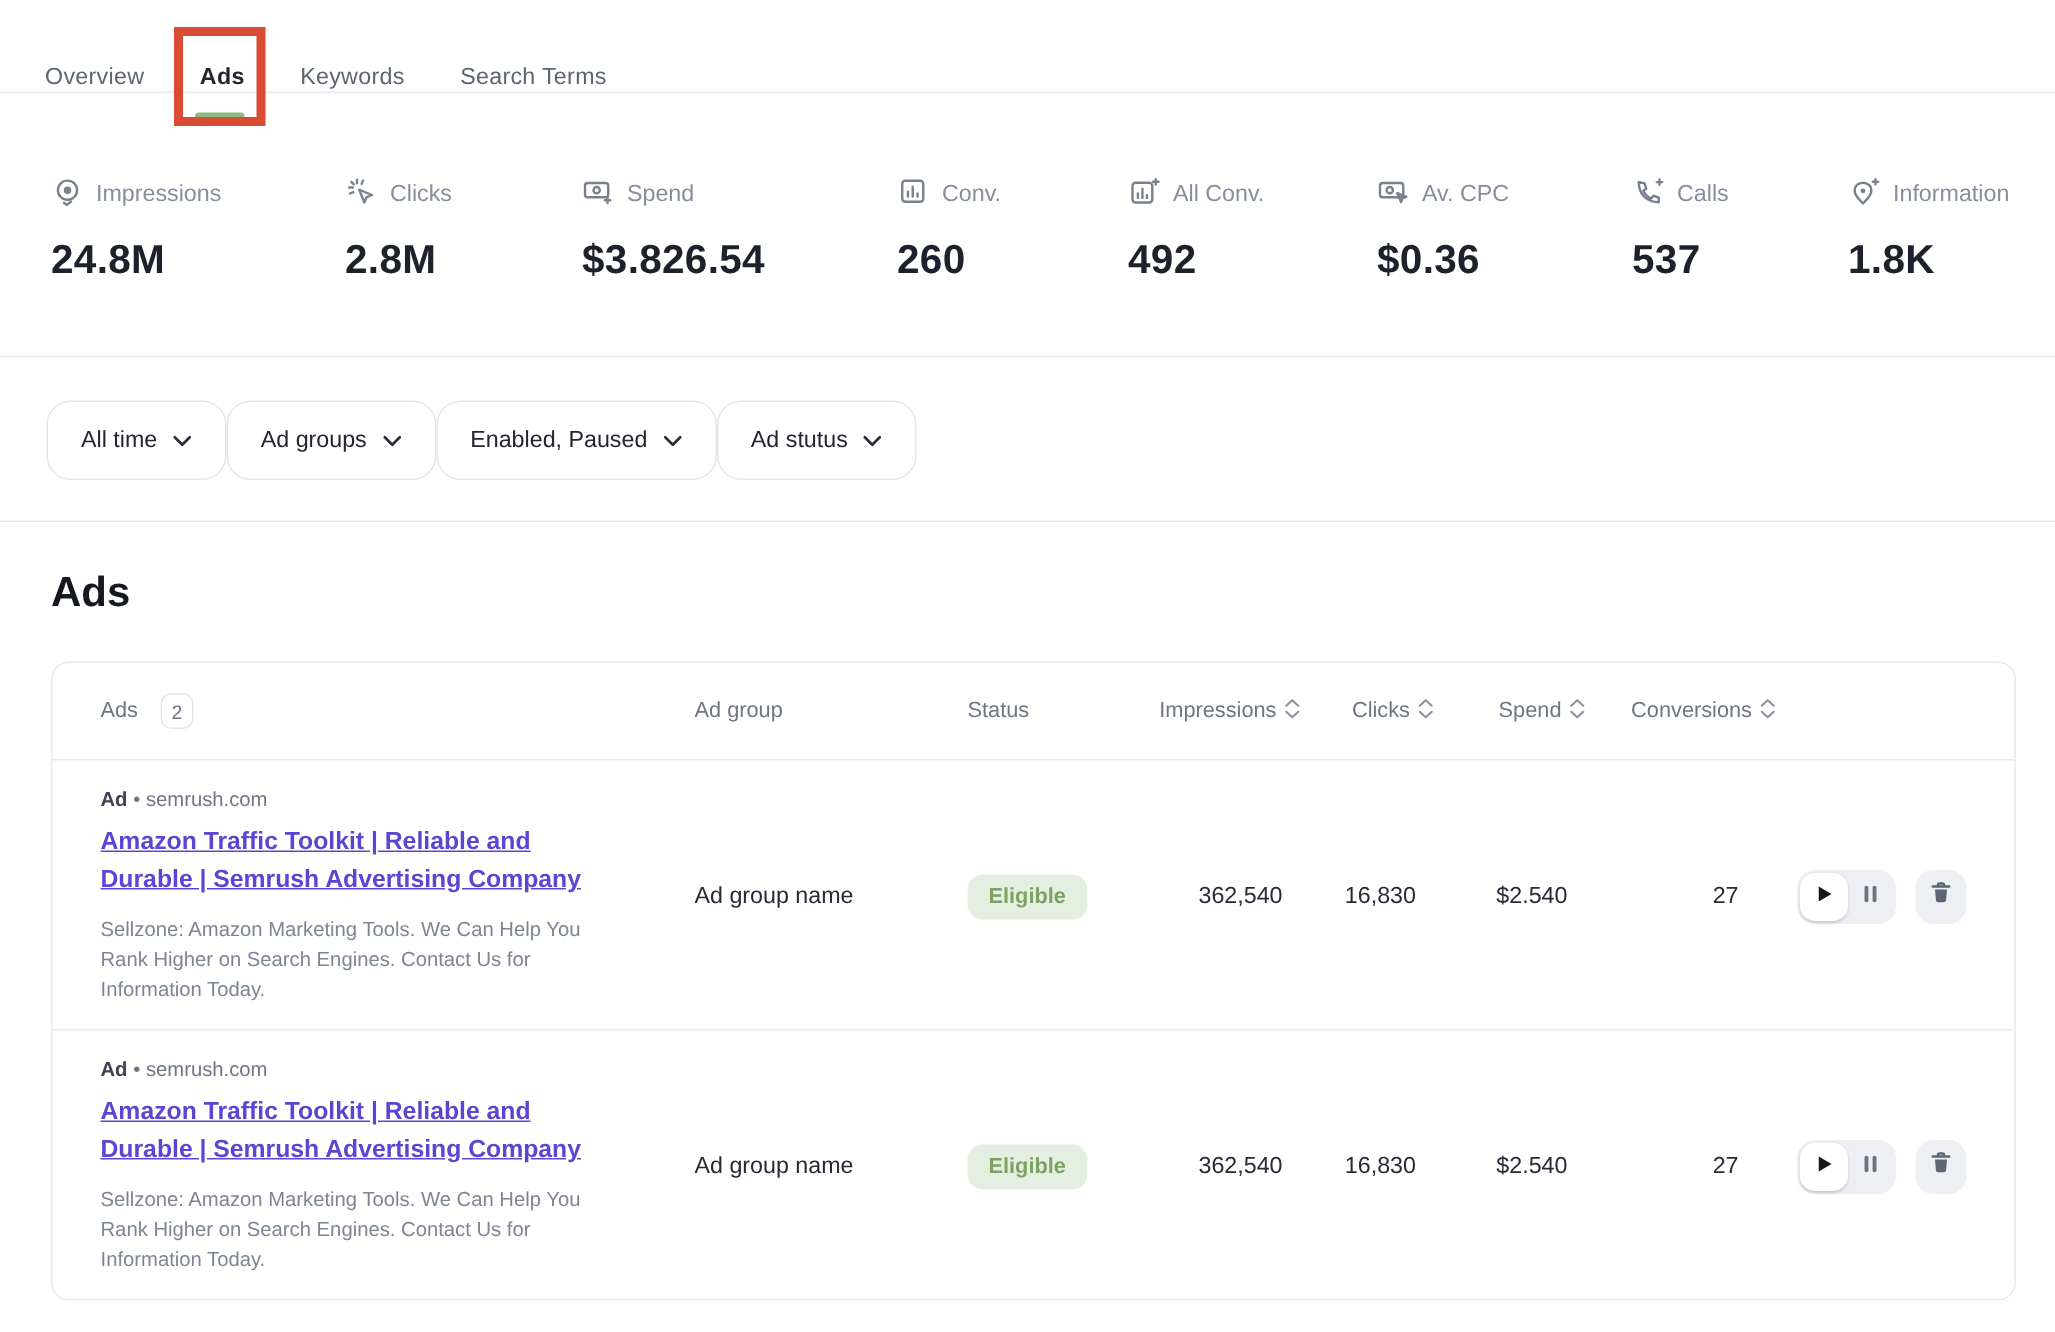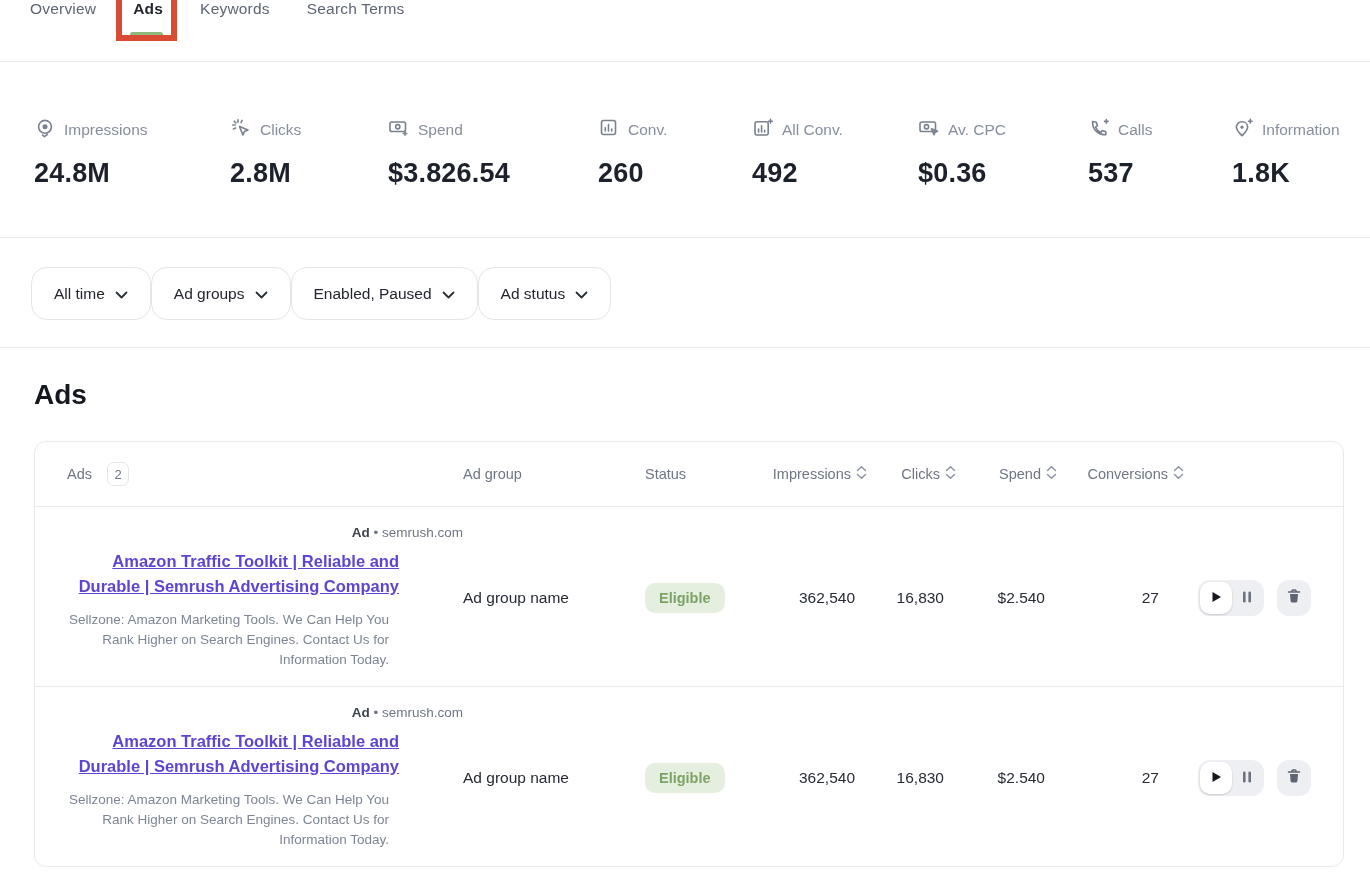--- a/index.html
+++ b/index.html
@@ -1,21 +1,21 @@
 <!DOCTYPE html>
 <html><head>
 <meta charset="utf-8">
 <style>
   * { margin:0; padding:0; box-sizing:border-box; }
   html,body { width:1370px; height:888px; background:#ffffff; overflow:hidden;
     font-family:"Liberation Sans", sans-serif; color:#23262e; }
 
   
   .tabbar { position:relative; height:62px; border-bottom:1px solid #e9eaec;
-    display:flex; align-items:flex-start; padding:0 30px; gap:37px; }
+    display:flex; align-items:flex-end; padding:0 30px; gap:37px; }
   .tab { font-size:15.5px; color:#5d6573; cursor:pointer; letter-spacing:.2px; }
   .tab-active-wrap { position:relative; }
   .tab-active { font-weight:700; color:#23262e; position:relative; z-index:2; }
   .tab-underline { position:absolute; left:-3px; top:32px; width:33px; height:5px;
     border-radius:3px; background:#8cbb7d; z-index:2; }
   .annotation-box { position:absolute; left:-17px; top:-25px; width:61px; height:66px;
     border:6px solid #d94b32; z-index:3; pointer-events:none; }
 
   
   .metrics { display:flex; padding:56px 34px 0 34px; }
@@ -47,21 +47,21 @@
     padding:0 32px; }
   .t-head { height:64px; align-items:center; color:#6e7685; font-size:14.5px; }
   .h-cell { display:flex; align-items:center; gap:5px; }
   .h-right { justify-content:flex-end; }
   .h-sortable { cursor:pointer; }
   .count-badge { display:inline-flex; align-items:center; justify-content:center;
     min-width:22px; height:24px; margin-left:10px; padding:0 5px;
     border:1px solid #e3e6e9; border-radius:7px; font-size:13px; color:#6e7685; }
   .t-row { border-top:1px solid #e8eaed; padding-top:18px; padding-bottom:16px;
     align-items:center; }
-  .ad-cell { align-self:start;text-align:right; }
+  .ad-cell { align-self:start; }
   .ad-meta { font-size:13.5px; color:#6e7685; }
   .ad-meta b { color:#3d434f; font-weight:700; }
   .ad-title { margin-top:9px; max-width:332px; font-size:16.5px; font-weight:700;
     line-height:25px; color:#5b46d4; cursor:pointer;text-decoration:underline; }
   .ad-desc { margin-top:11px; max-width:322px; font-size:13.5px; line-height:20px;
     color:#7d8595; }
   .cell-text { font-size:15.5px; color:#262b35; }
   .num { text-align:right; padding-right:12px; }
   .num-conv { text-align:right; padding-right:25px; }
   .status-cell { }

